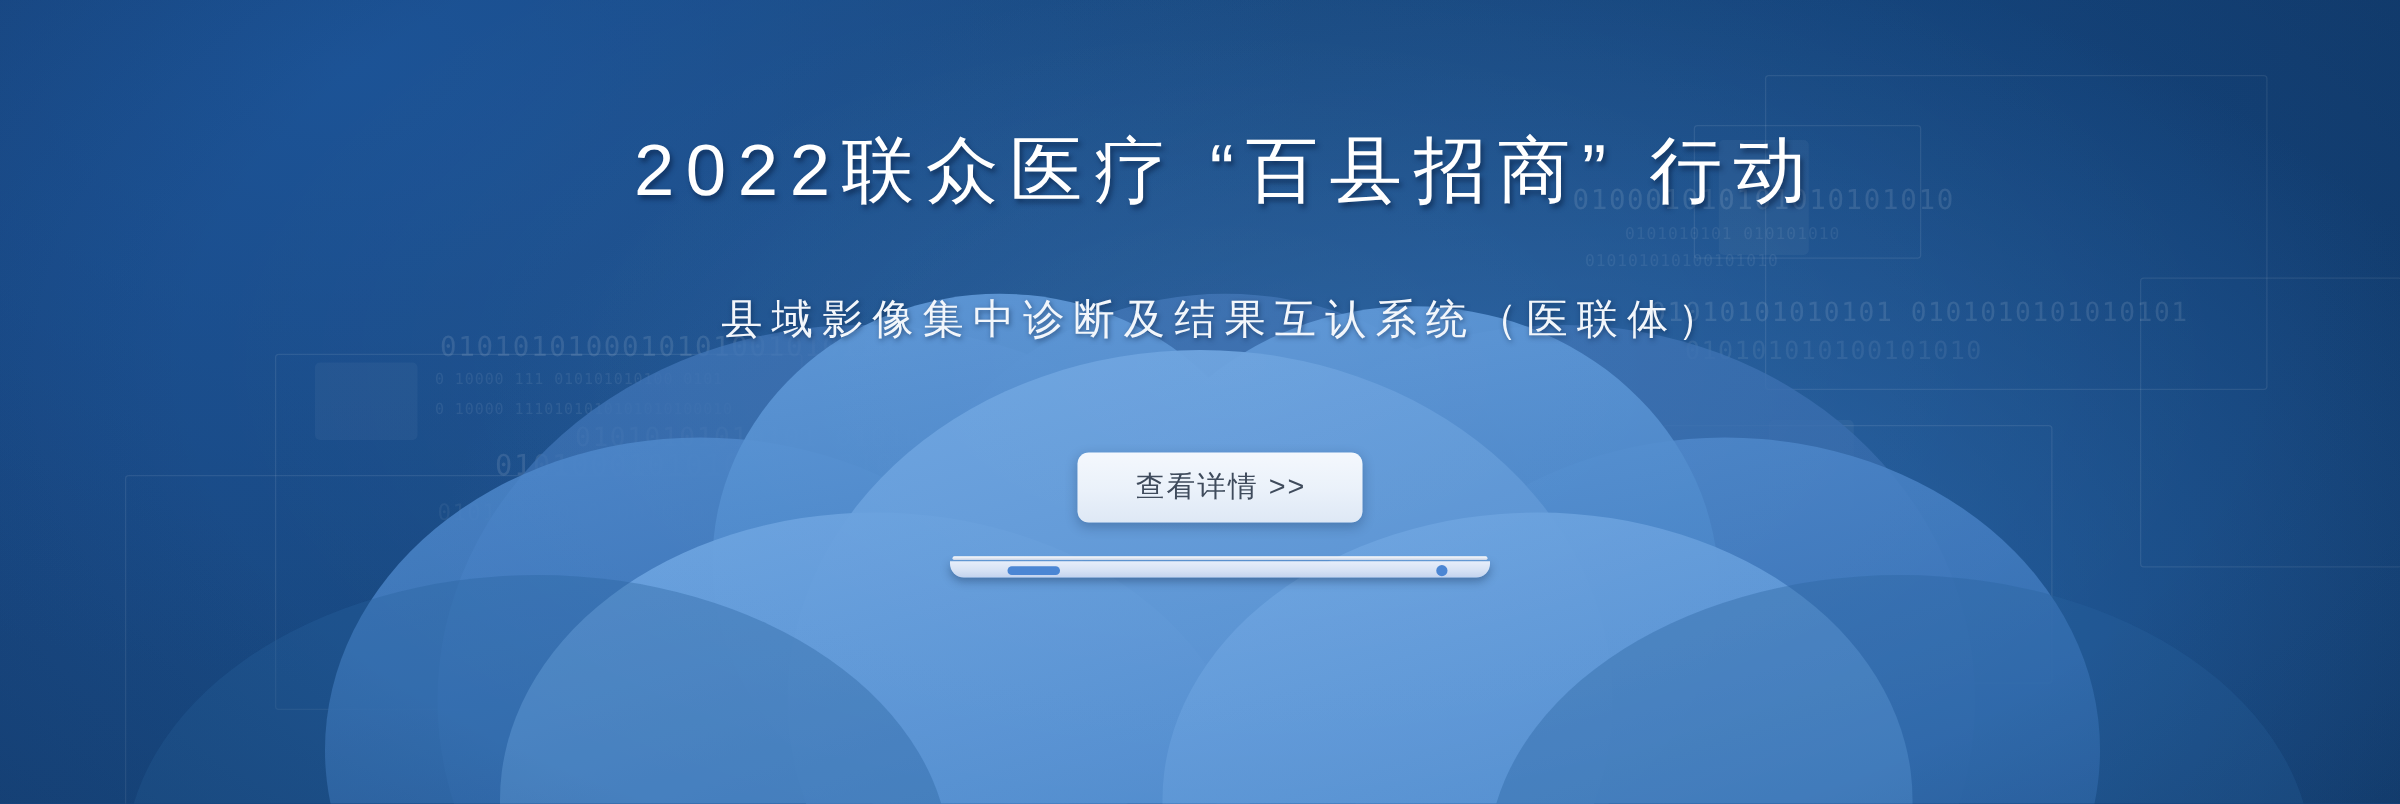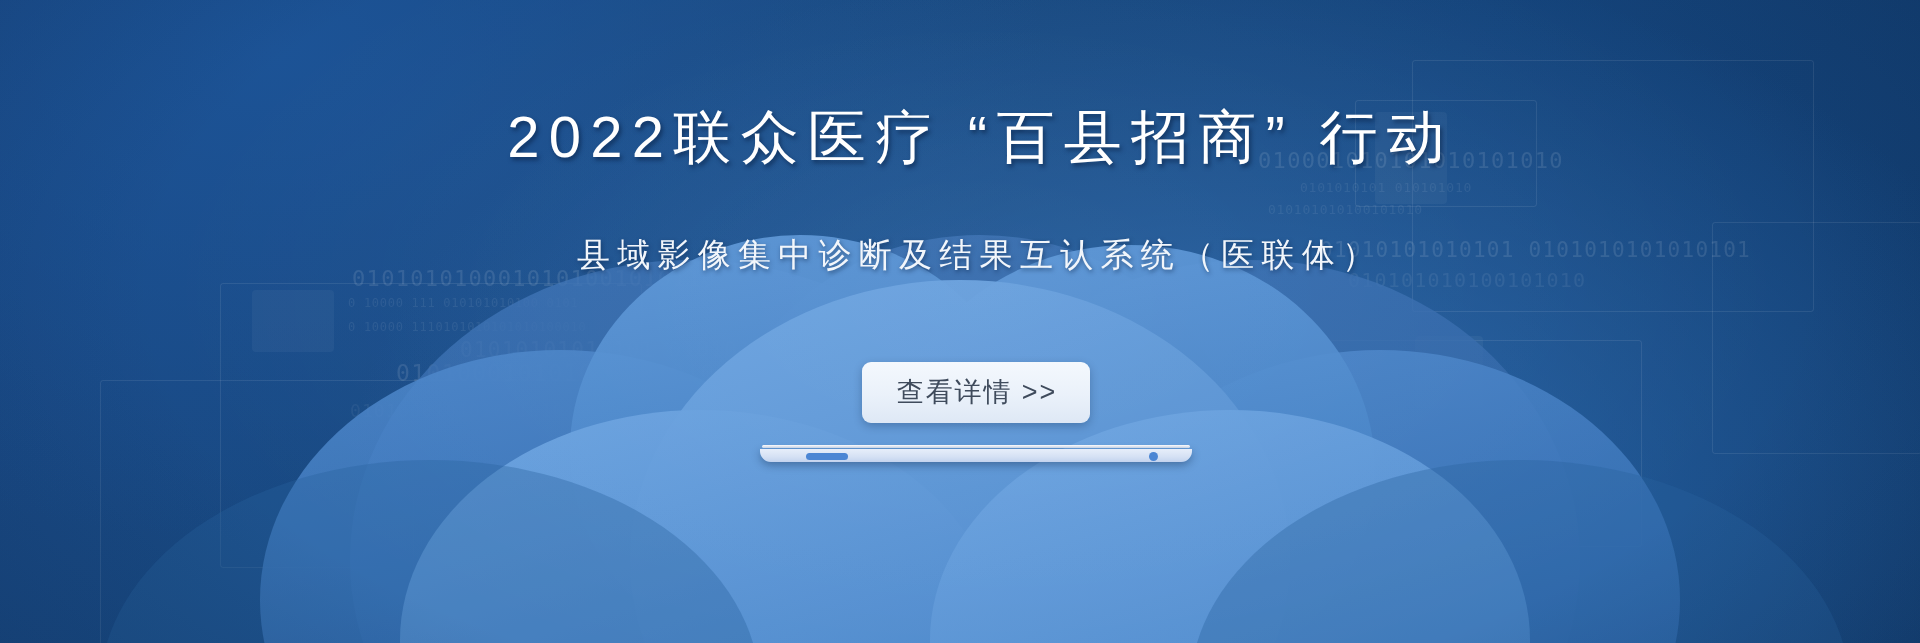--- a/index.html
+++ b/index.html
@@ -107,21 +107,21 @@
   .cta {
     display: inline-block;
     min-width: 228px;
     padding: 12px 26px 13px;
     box-sizing: border-box;
     border: none;
     border-radius: 9px;
     background: linear-gradient(180deg, #f4f8fd 0%, #eaf1fa 55%, #dee8f5 100%);
     color: #3f4b5c;
     font-family: "Liberation Sans", "DejaVu Sans", sans-serif;
-    font-size: 27px;
+    font-size: 23px;
     letter-spacing: 0.07em;
     text-indent: 0.07em;
     cursor: pointer;
     box-shadow: 0 3px 9px rgba(5,24,55,0.25);
     white-space: nowrap;
   }
 
   
   .device {
     position: absolute;

